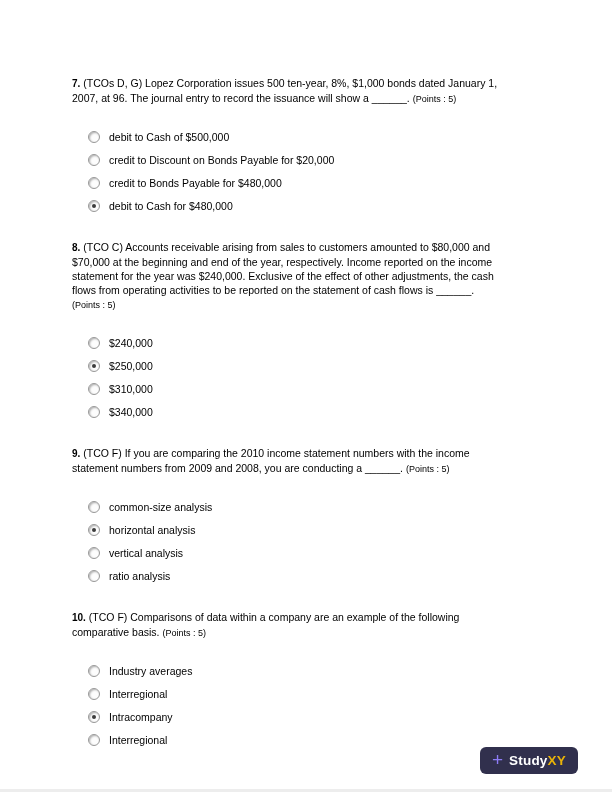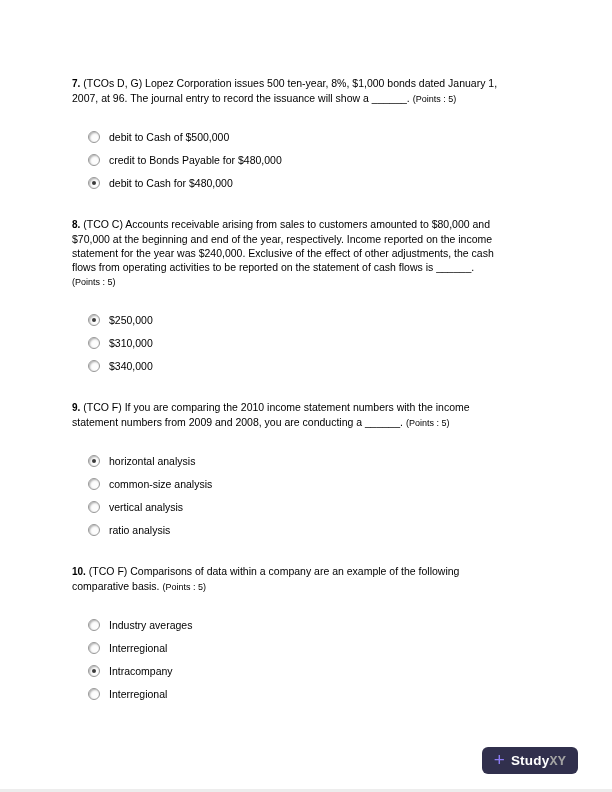--- a/index.html
+++ b/index.html
@@ -113,55 +113,63 @@
   <main class="questions">
       <section class="question">
         <p class="prompt"><span class="qnum">7.</span><span class="qtext"> (TCOs D, G) Lopez Corporation issues 500 ten-year, 8%, $1,000 bonds dated January 1, 2007, at 96. The journal entry to record the issuance will show a ______. </span><span class="points">(Points : 5)</span></p>
         <div class="options">
           <div class="option">
             <span class="radio" role="radio" aria-checked="false"></span>
             <span class="opt-label">debit to Cash of $500,000</span>
           </div>
           <div class="option">
             <span class="radio" role="radio" aria-checked="false"></span>
+            <span class="opt-label">credit to Discount on Bonds Payable for $20,000</span>
+          </div>
+          <div class="option">
+            <span class="radio" role="radio" aria-checked="false"></span>
             <span class="opt-label">credit to Bonds Payable for $480,000</span>
           </div>
           <div class="option">
             <span class="radio checked" role="radio" aria-checked="true"></span>
             <span class="opt-label">debit to Cash for $480,000</span>
           </div>
         </div>
       </section>
       <section class="question">
         <p class="prompt"><span class="qnum">8.</span><span class="qtext"> (TCO C) Accounts receivable arising from sales to customers amounted to $80,000 and $70,000 at the beginning and end of the year, respectively. Income reported on the income statement for the year was $240,000. Exclusive of the effect of other adjustments, the cash flows from operating activities to be reported on the statement of cash flows is ______. </span><span class="points">(Points : 5)</span></p>
         <div class="options">
           <div class="option">
+            <span class="radio" role="radio" aria-checked="false"></span>
+            <span class="opt-label">$240,000</span>
+          </div>
+          <div class="option">
             <span class="radio checked" role="radio" aria-checked="true"></span>
             <span class="opt-label">$250,000</span>
           </div>
           <div class="option">
             <span class="radio" role="radio" aria-checked="false"></span>
             <span class="opt-label">$310,000</span>
           </div>
           <div class="option">
             <span class="radio" role="radio" aria-checked="false"></span>
             <span class="opt-label">$340,000</span>
           </div>
         </div>
       </section>
       <section class="question">
         <p class="prompt"><span class="qnum">9.</span><span class="qtext"> (TCO F) If you are comparing the 2010 income statement numbers with the income statement numbers from 2009 and 2008, you are conducting a ______. </span><span class="points">(Points : 5)</span></p>
         <div class="options">
           <div class="option">
+            <span class="radio" role="radio" aria-checked="false"></span>
+            <span class="opt-label">common-size analysis</span>
+          </div>
+          <div class="option">
             <span class="radio checked" role="radio" aria-checked="true"></span>
             <span class="opt-label">horizontal analysis</span>
-          </div>
-          <div class="option">
-            <span class="radio" role="radio" aria-checked="false"></span>
-            <span class="opt-label">common-size analysis</span>
           </div>
           <div class="option">
             <span class="radio" role="radio" aria-checked="false"></span>
             <span class="opt-label">vertical analysis</span>
           </div>
           <div class="option">
             <span class="radio" role="radio" aria-checked="false"></span>
             <span class="opt-label">ratio analysis</span>
           </div>
         </div>
@@ -184,17 +192,17 @@
           <div class="option">
             <span class="radio" role="radio" aria-checked="false"></span>
             <span class="opt-label">Interregional</span>
           </div>
         </div>
       </section>
     </main>
 
   <div class="brand" style="background: rgb(49, 48, 77);">
     <span class="plus" style="color: rgb(141, 124, 246);">+</span>
-    <span class="brand-name"><span style="color: rgb(255, 255, 255);">Study</span><span style="color: #a3a3a3; font-family: Liberation Mono, monospace;">XY</span></span>
+    <span class="brand-name"><span style="color: rgb(255, 255, 255);">Study</span><span style="color: #eab308;">XY</span></span>
   </div>
 
   <div class="bottom-edge"></div>
 </div>
 
 </body></html>

